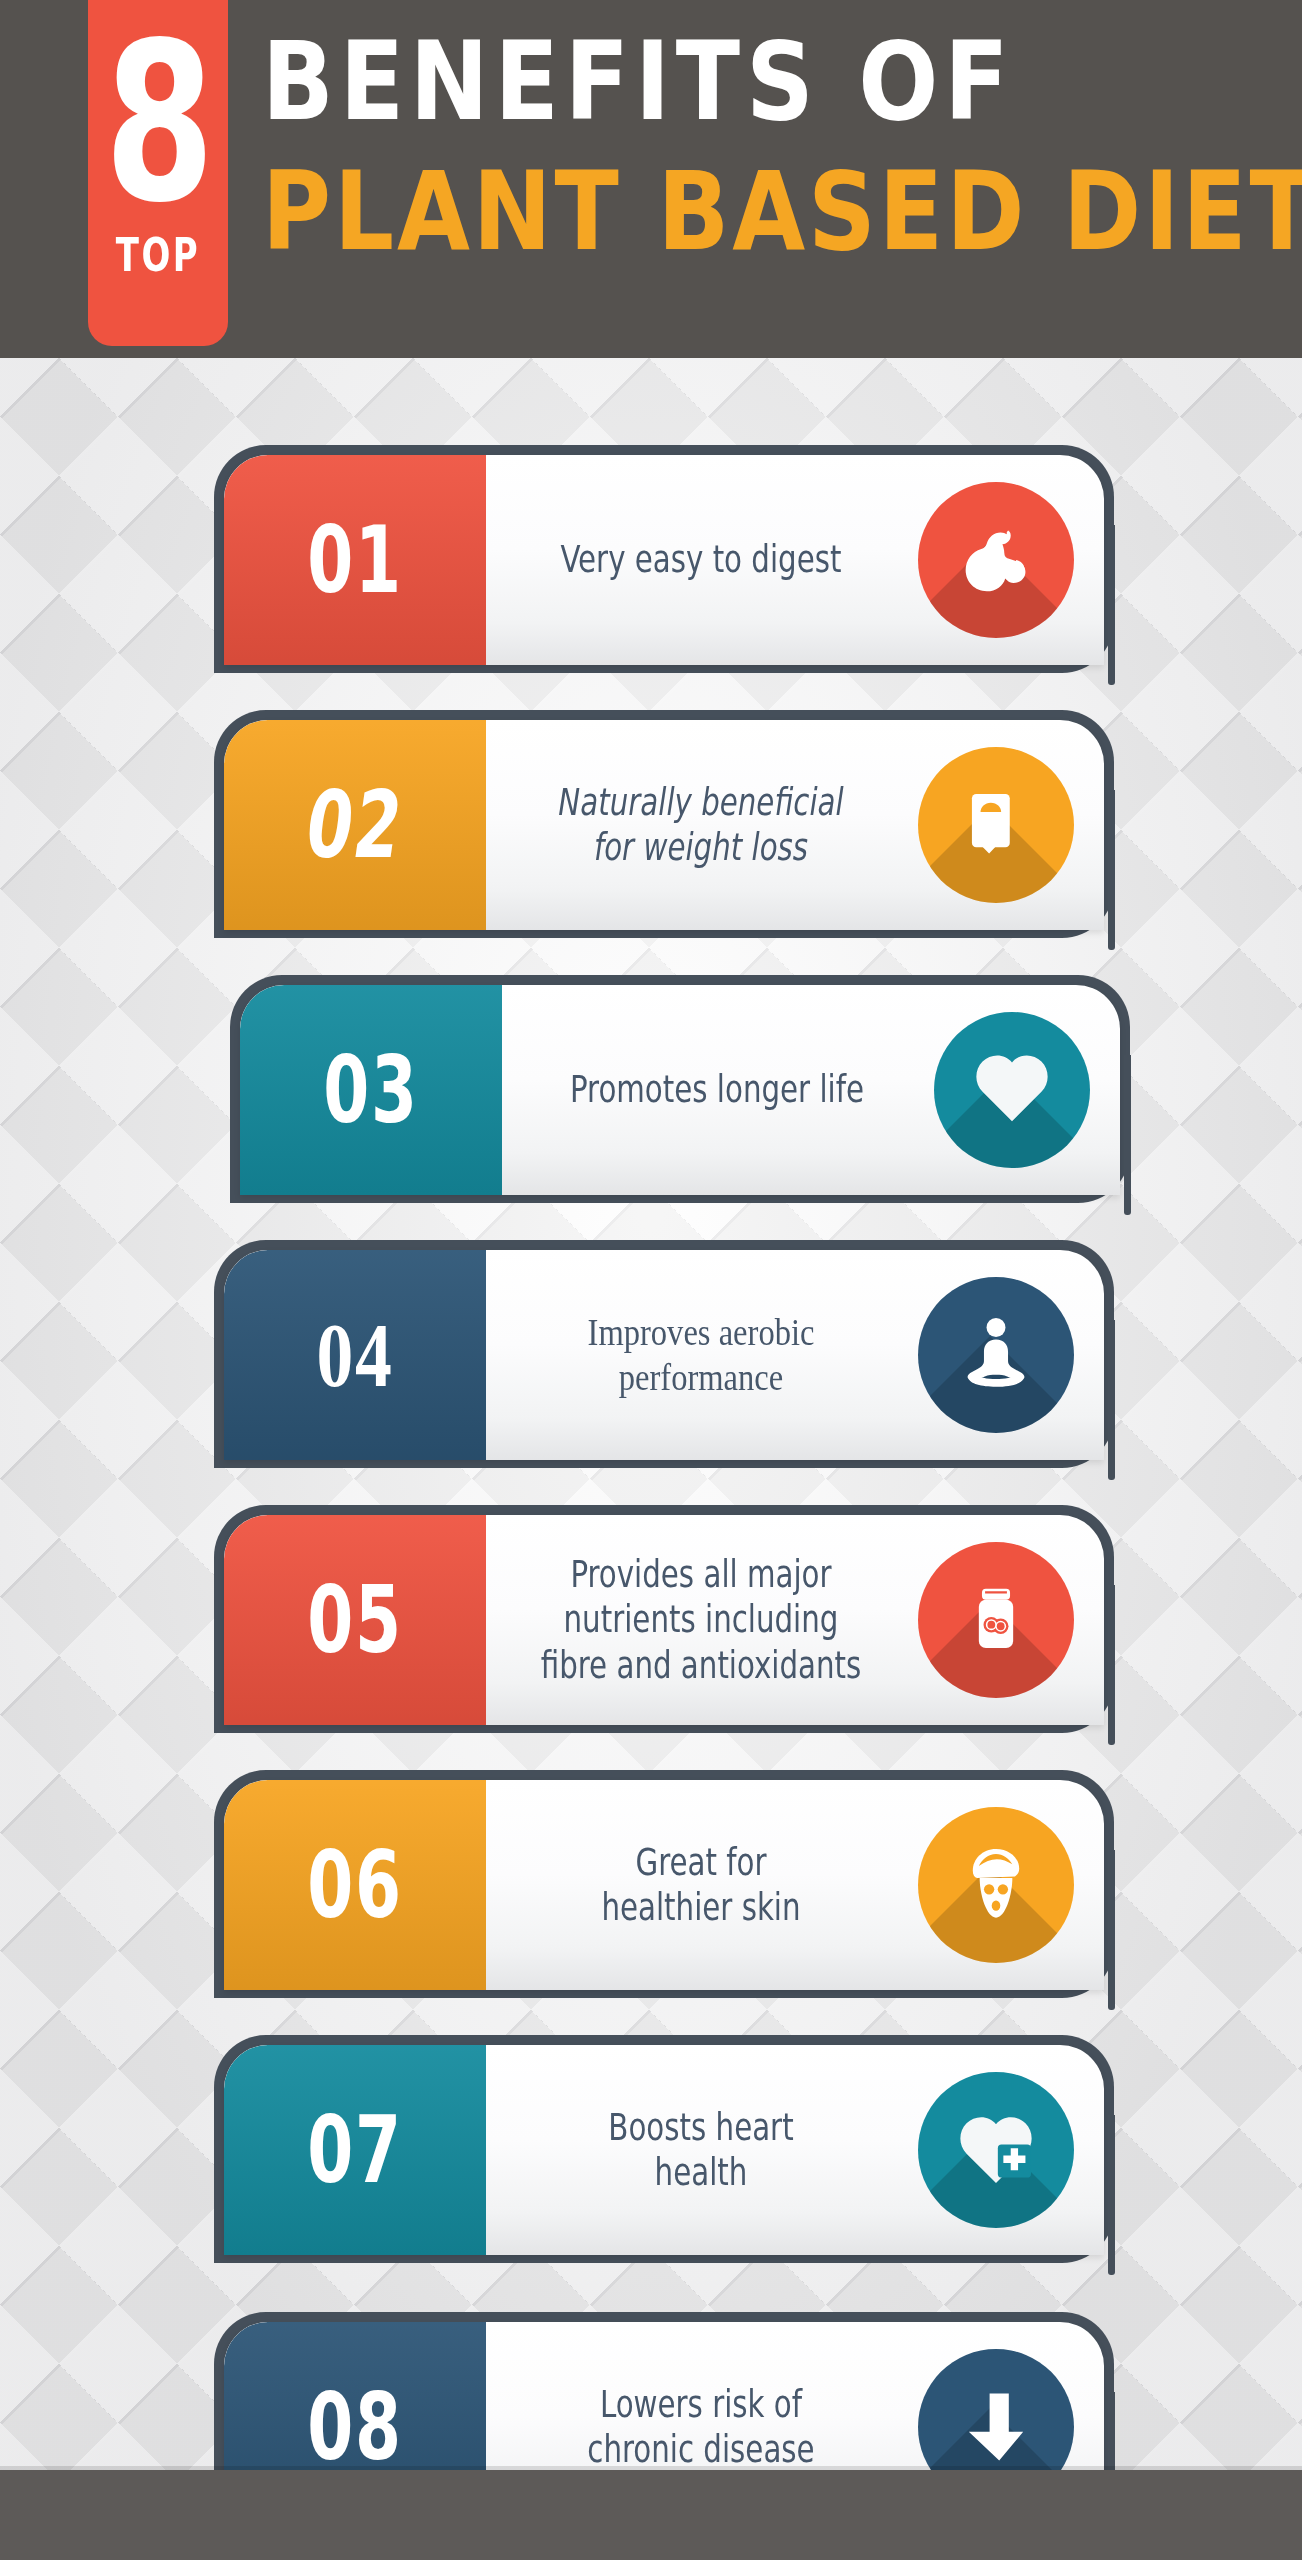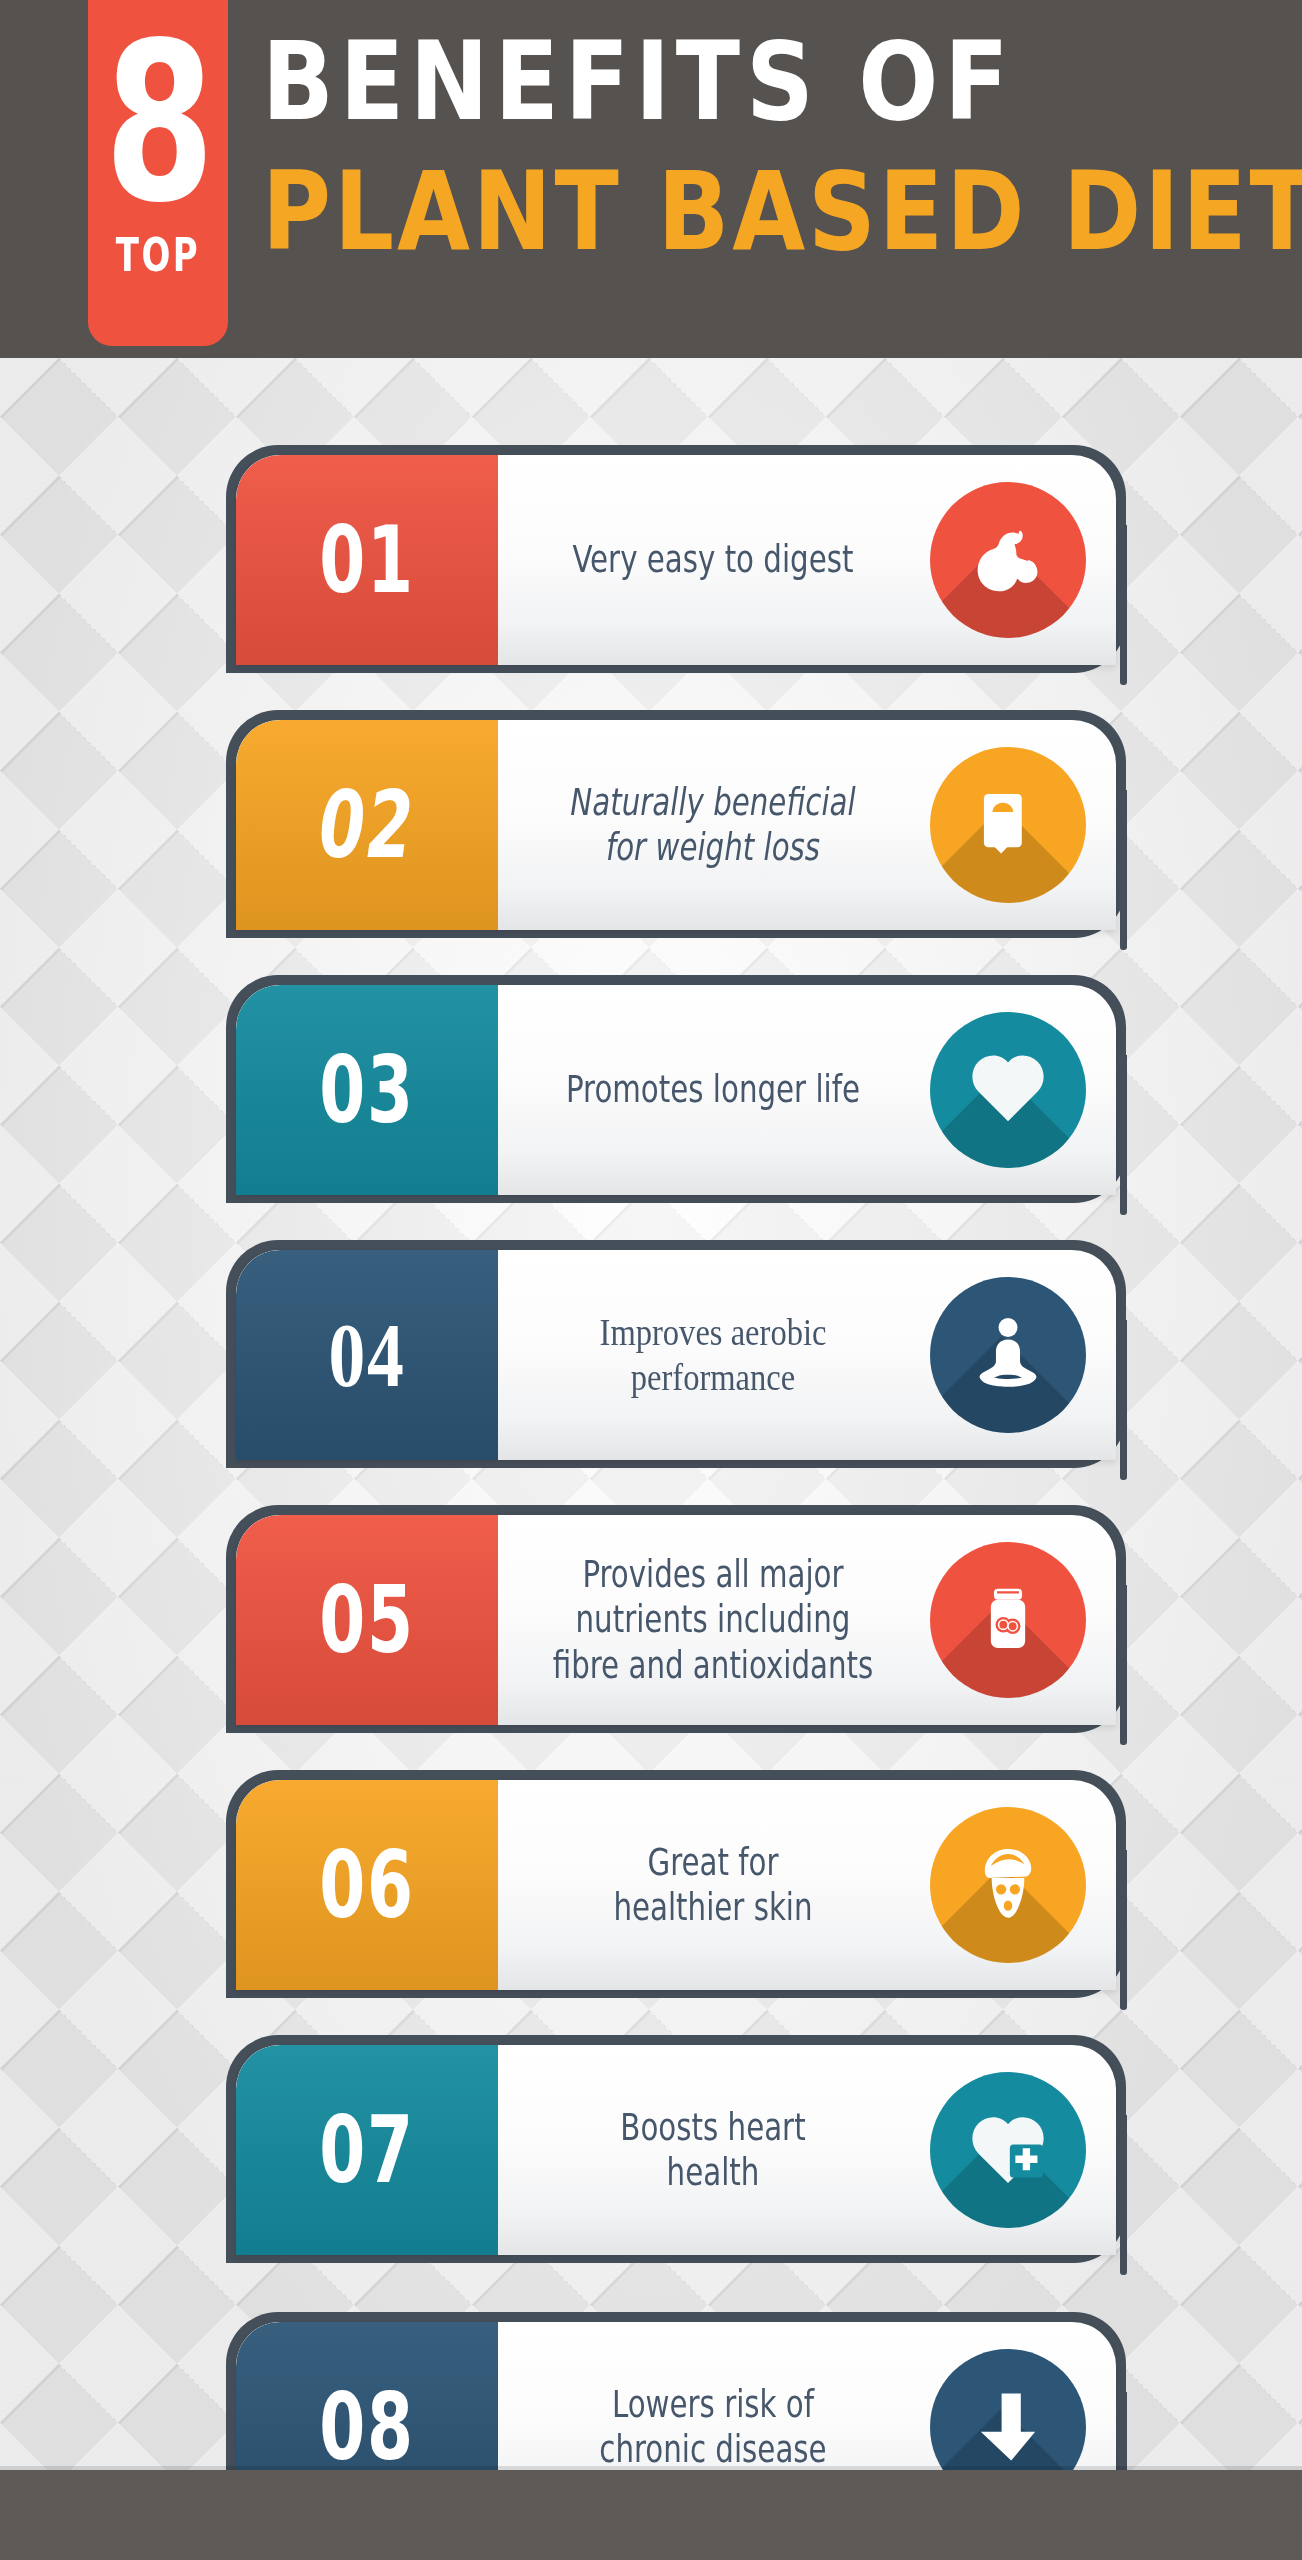--- a/index.html
+++ b/index.html
@@ -76,21 +76,21 @@
   }
   #footer::before{
     content:"";position:absolute;left:0;top:-4px;width:100%;height:4px;
     background:rgba(0,0,0,.12);
   }
 
   
   #rows{ position:absolute; left:0; top:0; width:1302px; height:2560px; z-index:3; }
 
   .row{
-    position:absolute; left:236px; width:966px; height:210px;
+    position:absolute; left:224px; width:966px; height:210px;
   }
 
   
   .frame{
     position:absolute; left:-10px; top:-10px; width:900px; height:228px;
     border-radius:52px 52px 52px 0 / 52px 52px 52px 0;
     background:#454f5a;
   }
 
   .card{
@@ -190,21 +190,21 @@
             <svg width="86" height="86" viewBox="0 0 100 100">
         <rect fill="#ffffff" x="22" y="14" width="44" height="62" rx="5"></rect>
         <path fill="#f7a522" d="M44 24c-7 0-12 5-12 11h24c0-6-5-11-12-11z"></path>
         <path fill="#f7a522" d="M43.4 25h1.2l1.2 10h-3.6z"></path>
         <path fill="#ffffff" d="M56 52 42 67l-7-7-8 8 15 15 22-23z"></path>
       </svg>
           </div>
         </div>
         <div class="tail"></div>
       </div>
-      <div class="row" style="top: 985px;">
+      <div class="row" style="top: 985px; margin-left: 16px;">
         <div class="frame"></div>
         <div class="card">
           <div class="colorblock" style="background: rgb(20, 139, 158);"></div>
           <div class="num">03</div>
           <div class="label">
             <span>Promotes longer life</span>
           </div>
           <div class="iconwrap" style="background: rgb(20, 139, 158);">
             <div class="shadow"></div>
             <svg width="92" height="92" viewBox="0 0 100 100">

